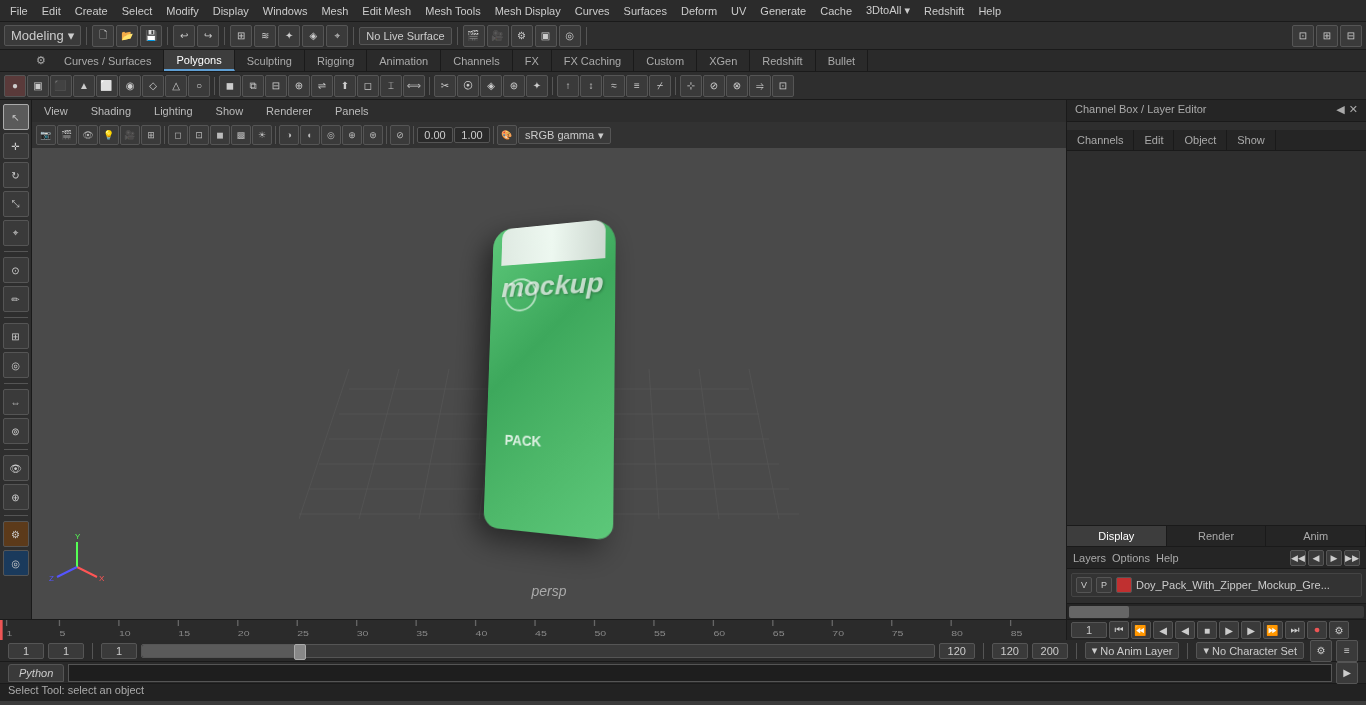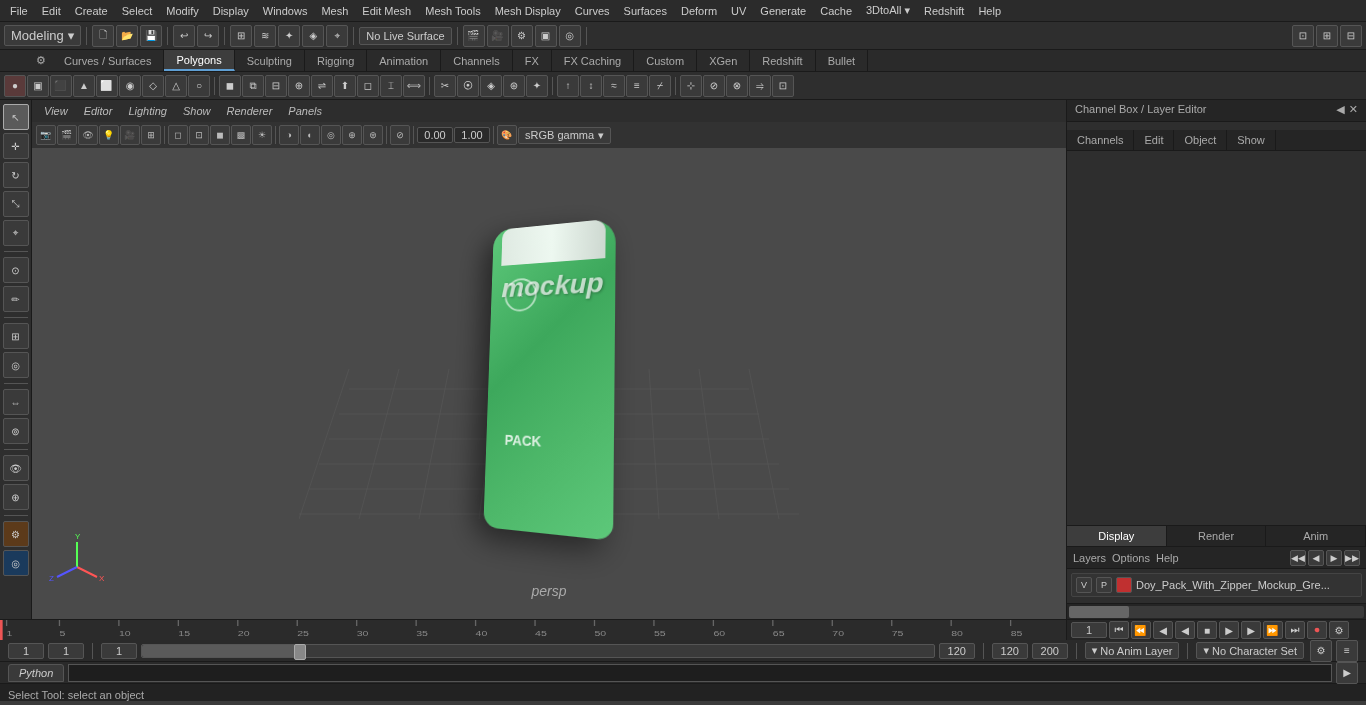--- a/index.html
+++ b/index.html
@@ -235,23 +235,22 @@
       font-style: italic;
     }
     
     #vp-menubar {
       position: absolute;
       top: 0; left: 0; right: 0;
       height: 22px;
       background: rgba(40,40,40,0.85);
       display: flex;
       align-items: center;
-      gap: 0;
+      gap: 7px;
       padding: 0 4px;
-      font-style: italic;
     }
     .vp-menu {
       padding: 2px 8px;
       font-size: 11px;
       color: #bbb;
       cursor: pointer;
     }
     
     #vp-icontoolbar {
       position: absolute;
@@ -438,21 +437,21 @@
       color: #ccc;
       cursor: pointer;
       gap: 3px;
     }
 
     
     #status-bar {
       height: 18px;
       background: #222;
       display: flex;
-      align-items: flex-end;
+      align-items: flex-start;
       padding: 0 8px;
       border-top: 1px solid #1a1a1a;
     }
     #status-text {
       font-size: 11px;
       color: #aaa;
     }
 
     
     #python-bar {
@@ -684,21 +683,21 @@
     <div class="lt-sep"></div>
     <div class="lt-btn" style="background:#5c3a1a;">⚙</div>
     <div class="lt-btn" style="background:#1a3a5c;">◎</div>
   </div>
 
   <div id="viewport">
     <div id="viewport-bg"></div>
 
     <div id="vp-menubar">
       <div class="vp-menu">View</div>
-      <div class="vp-menu">Editor</div>
+      <div class="vp-menu">Shading</div>
       <div class="vp-menu">Lighting</div>
       <div class="vp-menu">Show</div>
       <div class="vp-menu">Renderer</div>
       <div class="vp-menu">Panels</div>
     </div>
 
     <div id="vp-icontoolbar">
       <div class="vp-ib">📷</div>
       <div class="vp-ib">🎬</div>
       <div class="vp-ib">👁</div>

